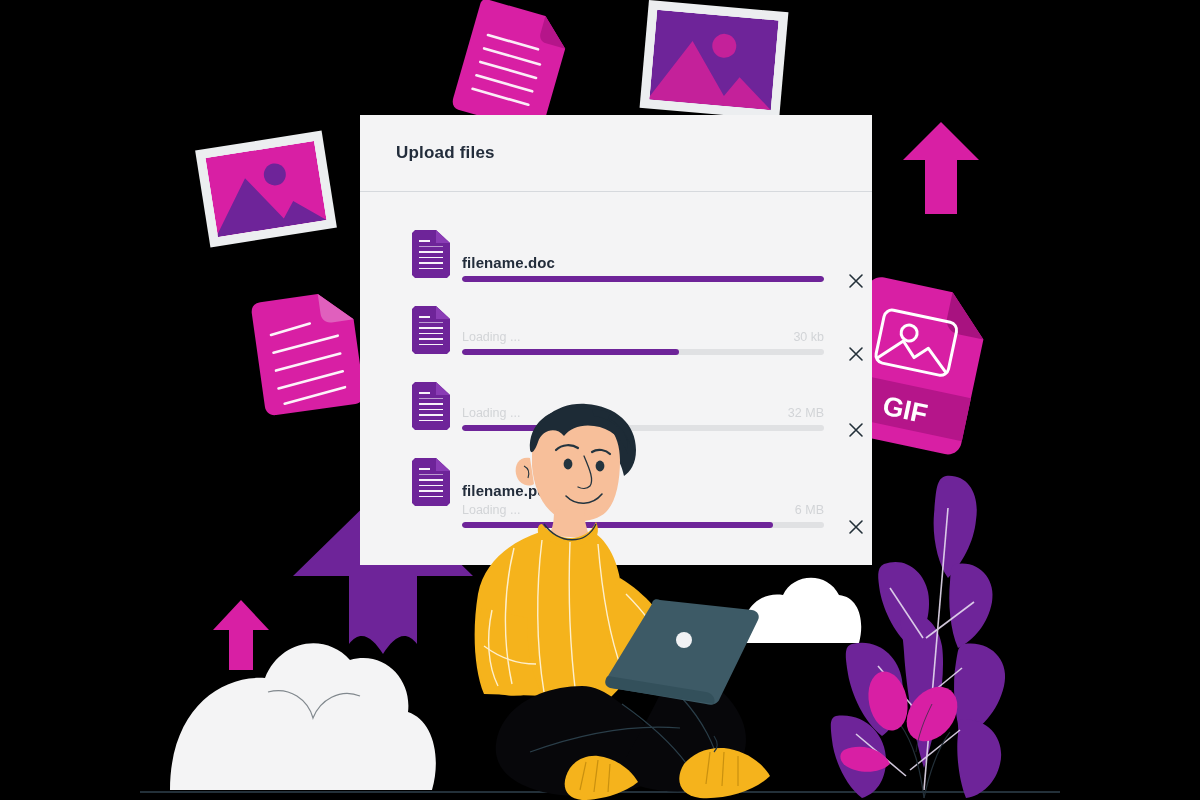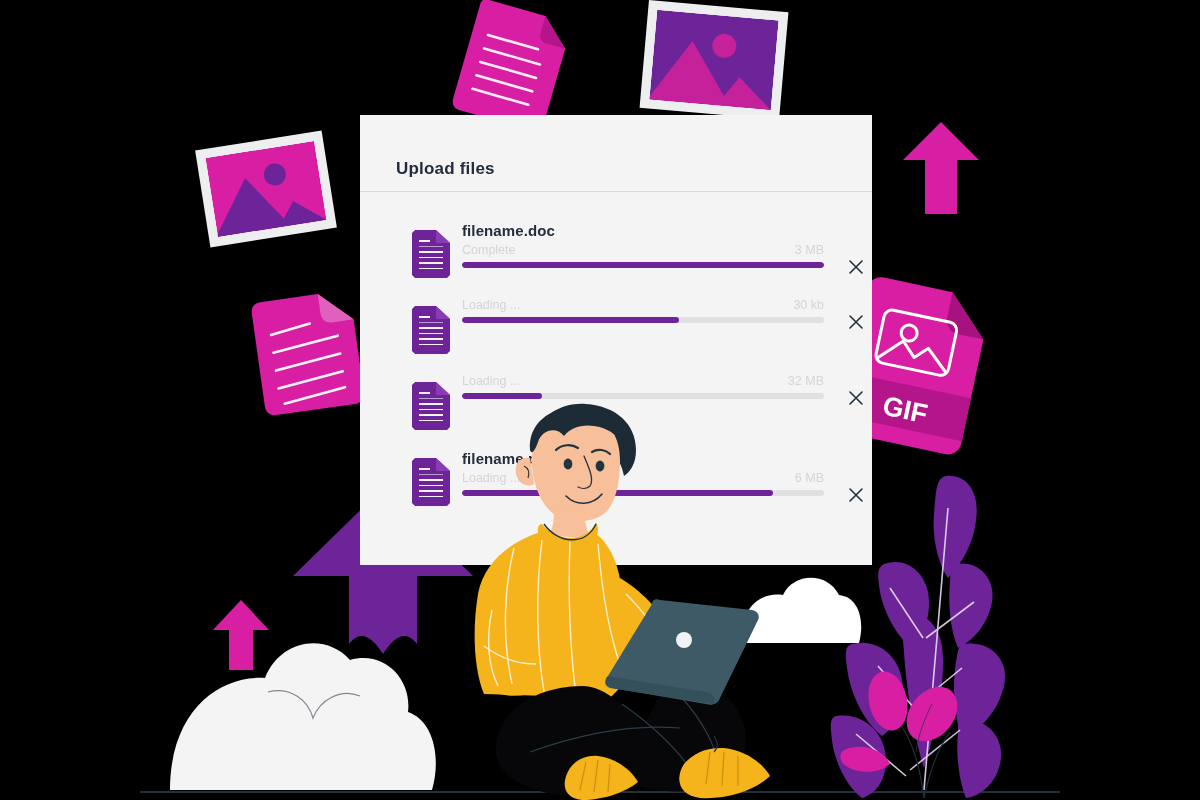--- a/index.html
+++ b/index.html
@@ -16,21 +16,21 @@
 
   
   .photo-card { background:#eceef0; padding:9px; box-shadow:none; }
   .photo-inner { position:relative; overflow:hidden; width:100%; height:100%; }
 
   
   #upload-panel {
     position:absolute; left:360px; top:115px; width:512px; height:450px;
     background:#f4f4f5; z-index:20;
   }
-  #panel-header { height:76px; display:flex; align-items:flex-end; padding:12px 36px; }
+  #panel-header { height:76px; display:flex; align-items:center; padding:0 36px; }
   #panel-title {
     font-size:17px; font-weight:700; color:#232d3b; letter-spacing:.2px;
   }
   #panel-divider { height:1px; background:#d6d9dd; margin:0; }
   #file-list { padding:30px 0 0 0; }
 
   .file-row {
     position:relative; display:flex; align-items:flex-start;
     padding:0 0 0 52px; height:76px;
   }
@@ -42,21 +42,21 @@
   .doc-fold {
     position:absolute; right:0; top:0; width:14px; height:13px;
     background:#8a3cb5;
     clip-path:polygon(0 0, 100% 100%, 0 100%);
   }
   .doc-lines { position:absolute; left:7px; top:10px; width:24px; }
   .doc-lines i { display:block; height:1.5px; background:#ffffff; margin-bottom:4px; opacity:.95; }
   .doc-lines i.short { width:11px; }
   .doc-lines i.dim { opacity:.55; }
 
-  .file-body { flex:1 1 auto; padding-left:12px; position:relative; }
+  .file-body { flex:1 1 auto; padding-left:12px; position:relative;margin-top:32px; }
   .file-name {
     font-size:15px; font-weight:700; color:#232d3b; line-height:18px;
     margin:0 0 3px 0; letter-spacing:.1px;
   }
   .file-meta {
     display:flex; justify-content:space-between; align-items:baseline;
     font-size:12.5px; color:#d2d4d7; line-height:15px; padding-right:48px;
   }
   .progress-wrap { position:relative; padding-right:48px; margin-top:4px; }
   .progress-track {
@@ -222,24 +222,20 @@
               <i class="short"></i>
               <i class="dim"></i>
               <i></i>
               <i></i>
               <i></i>
               <i></i>
             </div>
         </div>
         <div class="file-body">
           <div class="file-name">filename.doc</div>
-          <div class="file-meta">
-            <span>Complete</span>
-            <span>3 MB</span>
-          </div>
           <div class="progress-wrap">
             <div class="progress-track">
               <div class="progress-fill" style="width: 100%;"></div>
             </div>
             <div class="remove-btn">
               <svg width="20" height="20" viewBox="0 0 20 20">
                 <path d="M4 4 L16 16 M16 4 L4 16" stroke="#233039" stroke-width="1.6" stroke-linecap="round"></path>
               </svg>
             </div>
           </div>

